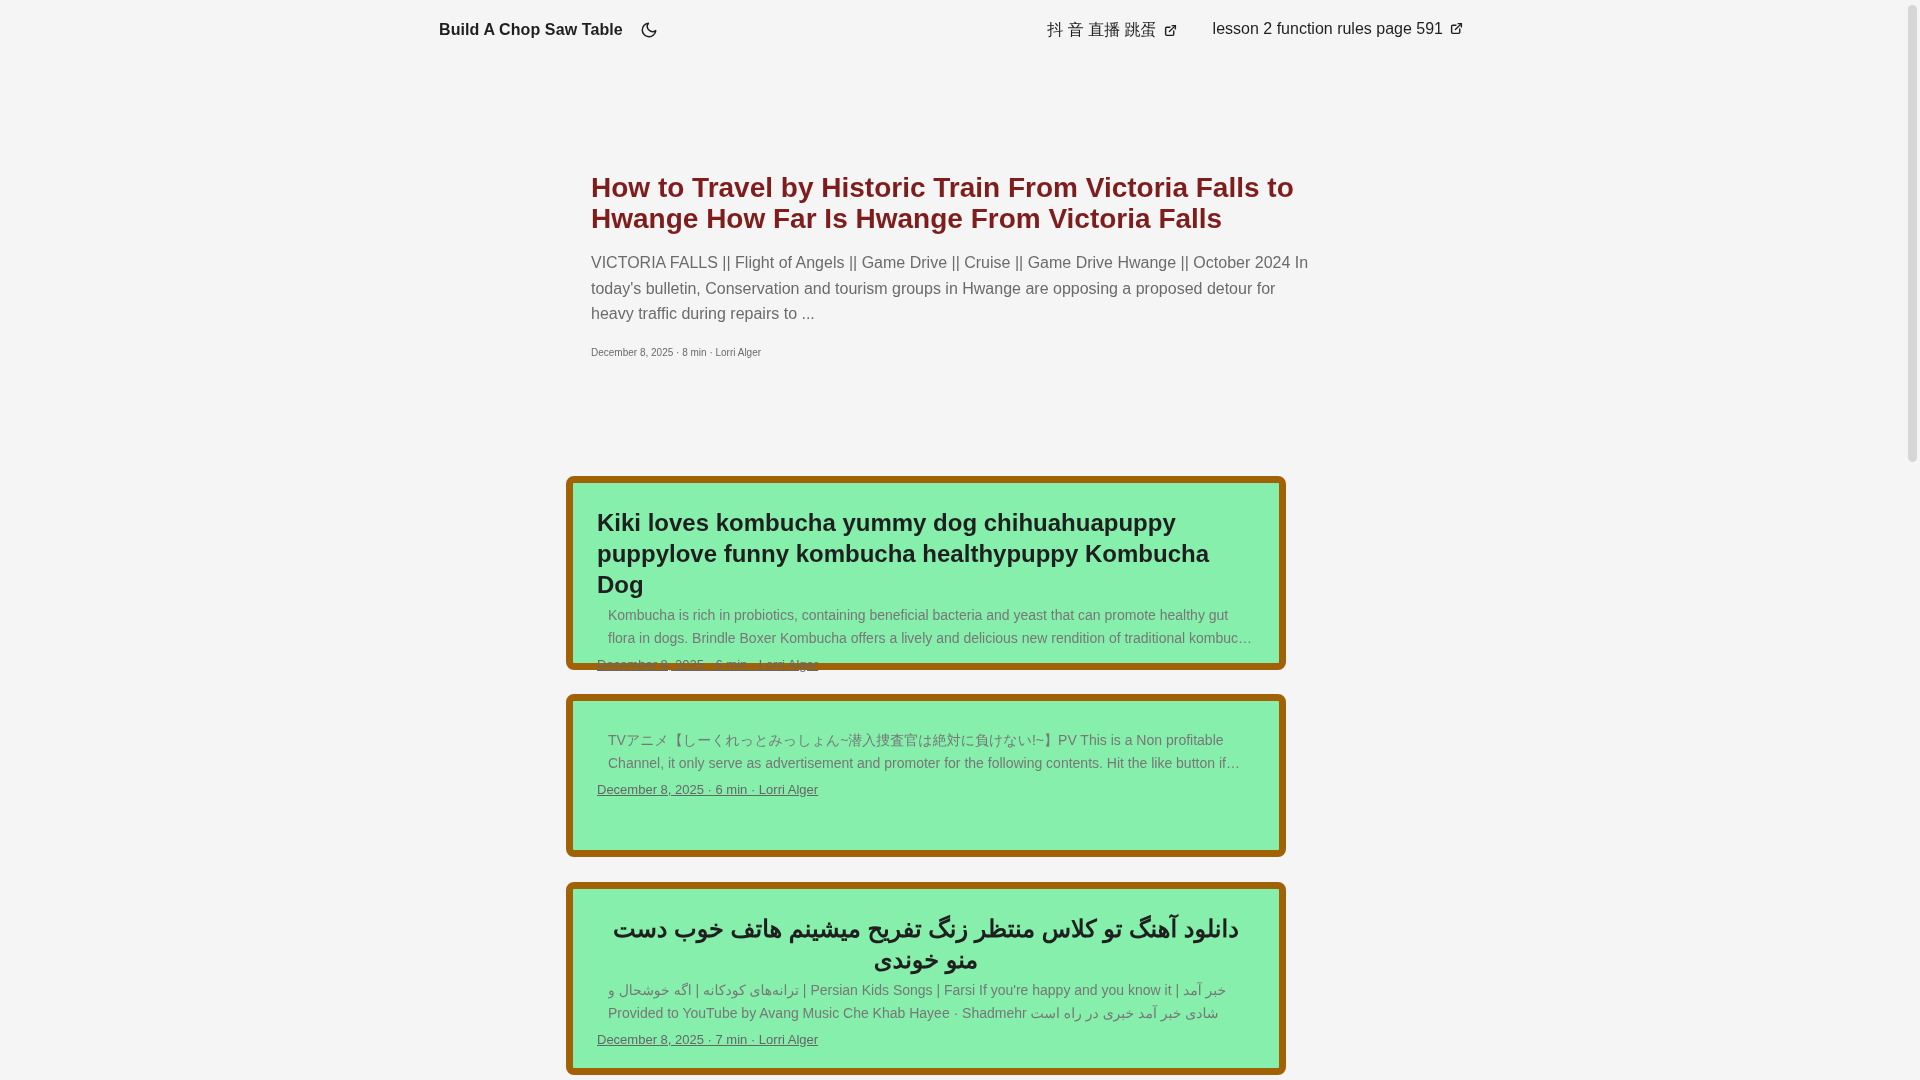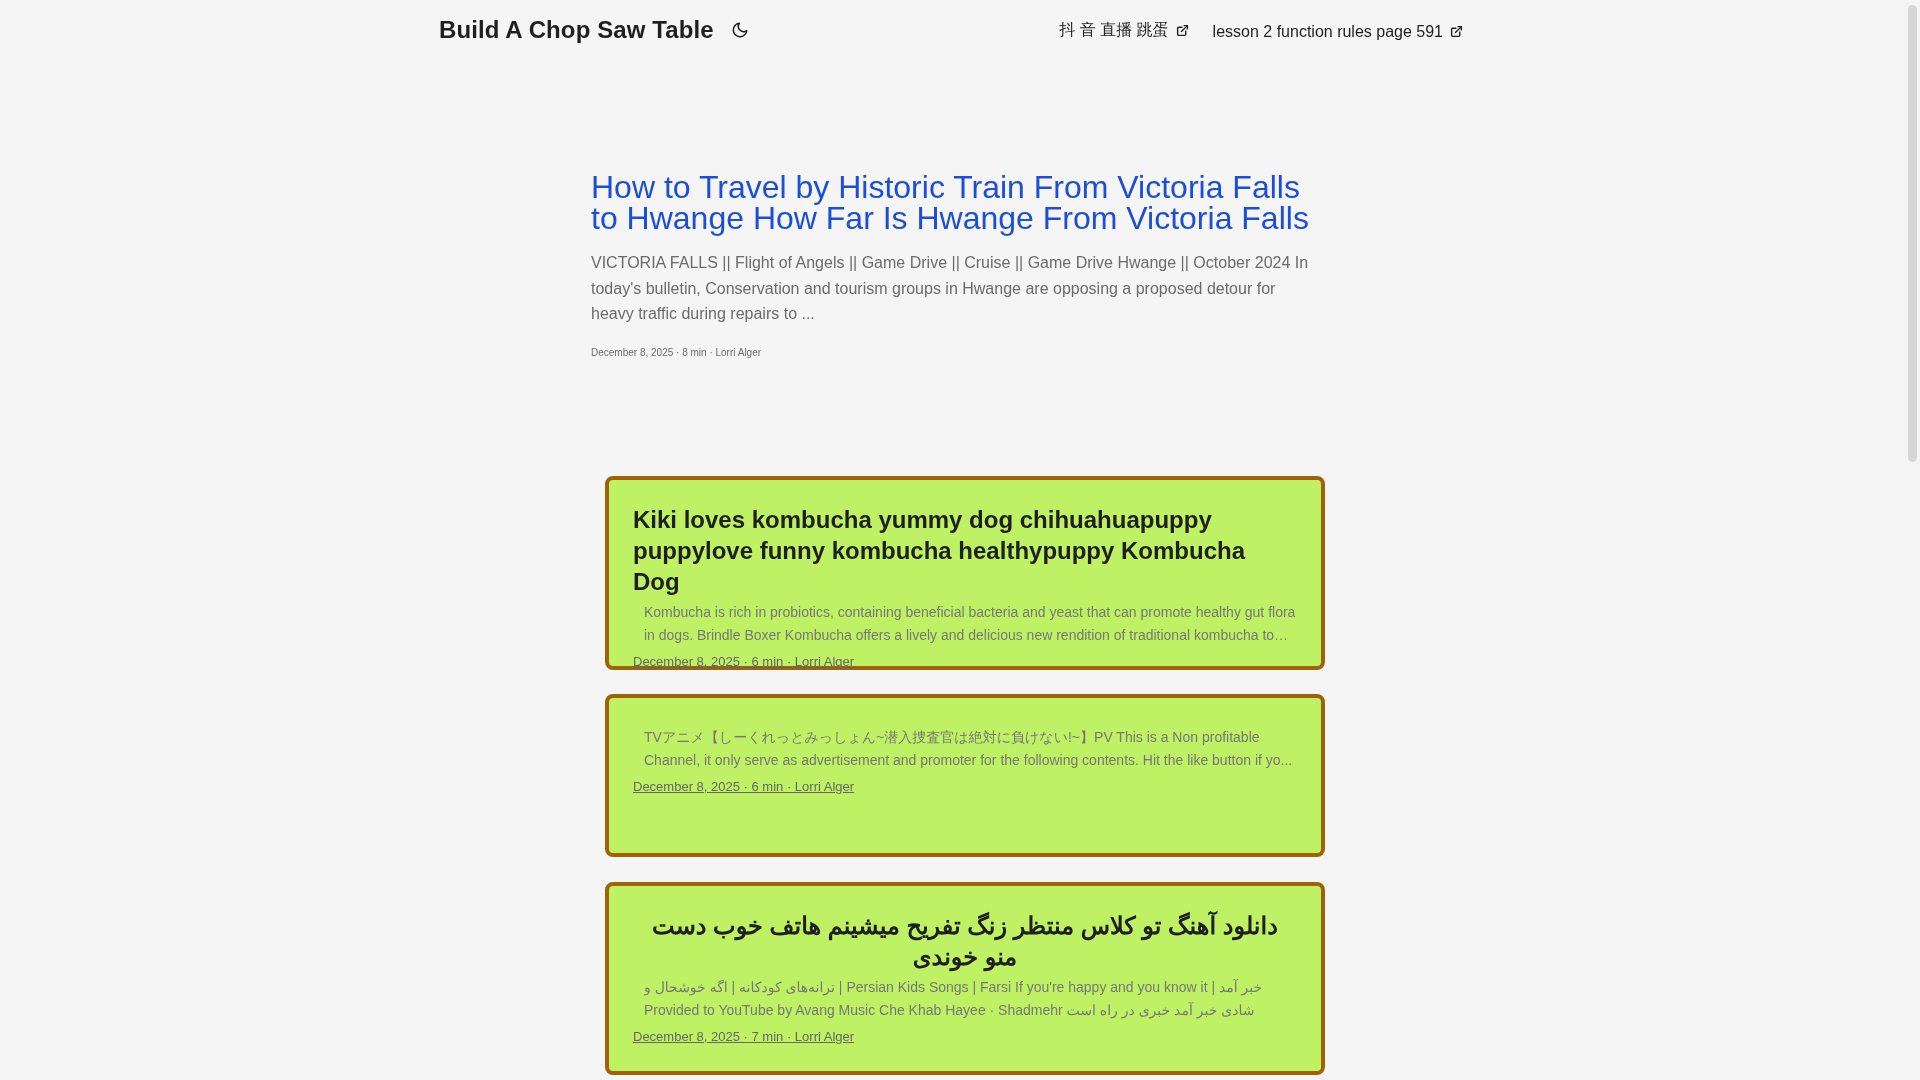--- a/index.html
+++ b/index.html
@@ -11,52 +11,52 @@
     }
     .page { position: relative; width: 1920px; height: 1080px; }
 
     
     .header {
       position: absolute; left: 439px; top: 0; width: 1024px; height: 60px;
       display: flex; align-items: center; justify-content: space-between;
     }
     .brand { display: flex; align-items: center; gap: 12px; }
     .brand-title {
-      font-size: 24px; font-weight: 700; color: #1f1f1f; text-decoration: none;
+      font-size: 16px; font-weight: 700; color: #1f1f1f; text-decoration: none;
       letter-spacing: 0.1px;
     }
     .theme-toggle {
       width: 24px; height: 24px; display: flex; align-items: center; justify-content: center;
       cursor: pointer; margin-left: 2px;
     }
-    .nav { display: flex; align-items: flex-end; gap: 24px; }
+    .nav { display: flex; align-items: flex-start; gap: 36px; }
     .nav-link {
       display: flex; align-items: center; gap: 7px;
       font-size: 16px; color: #1f1f1f; text-decoration: none;
     }
     .nav-link svg { display: block; }
 
     
     .hero {
       position: absolute; left: 591px; top: 172px; width: 720px;
     }
     .hero-title {
-      font-size: 32px; font-weight: 400; line-height: 31px; color: #1d4ed8;
+      font-size: 28px; font-weight: 700; line-height: 31px; color: #7f1d1d;
     }
     .hero-desc {
       margin-top: 16px; font-size: 16px; line-height: 25.5px; color: #6b6b6b;
     }
     .hero-meta {
       margin-top: 16px; font-size: 10px; line-height: 20px; color: #6b6b6b;
     }
 
     
     .card {
-      position: absolute; left: 605px; width: 720px;
-      background: #bef264; border: 4px solid #a16207; border-radius: 8px;
+      position: absolute; left: 566px; width: 720px;
+      background: #86efac; border: 7px solid #a16207; border-radius: 8px;
       padding: 24px 24px 24px 24px;
     }
     .card-title {
       font-size: 24px; font-weight: 700; line-height: 31px; color: #1f1f1f;
     }
     .card-desc {
       margin-top: 4px; font-size: 14px; line-height: 22.5px; color: #777777;
       display: -webkit-box; -webkit-line-clamp: 2; -webkit-box-orient: vertical; overflow: hidden; margin-left: 11px;
     }
     .card-meta {

